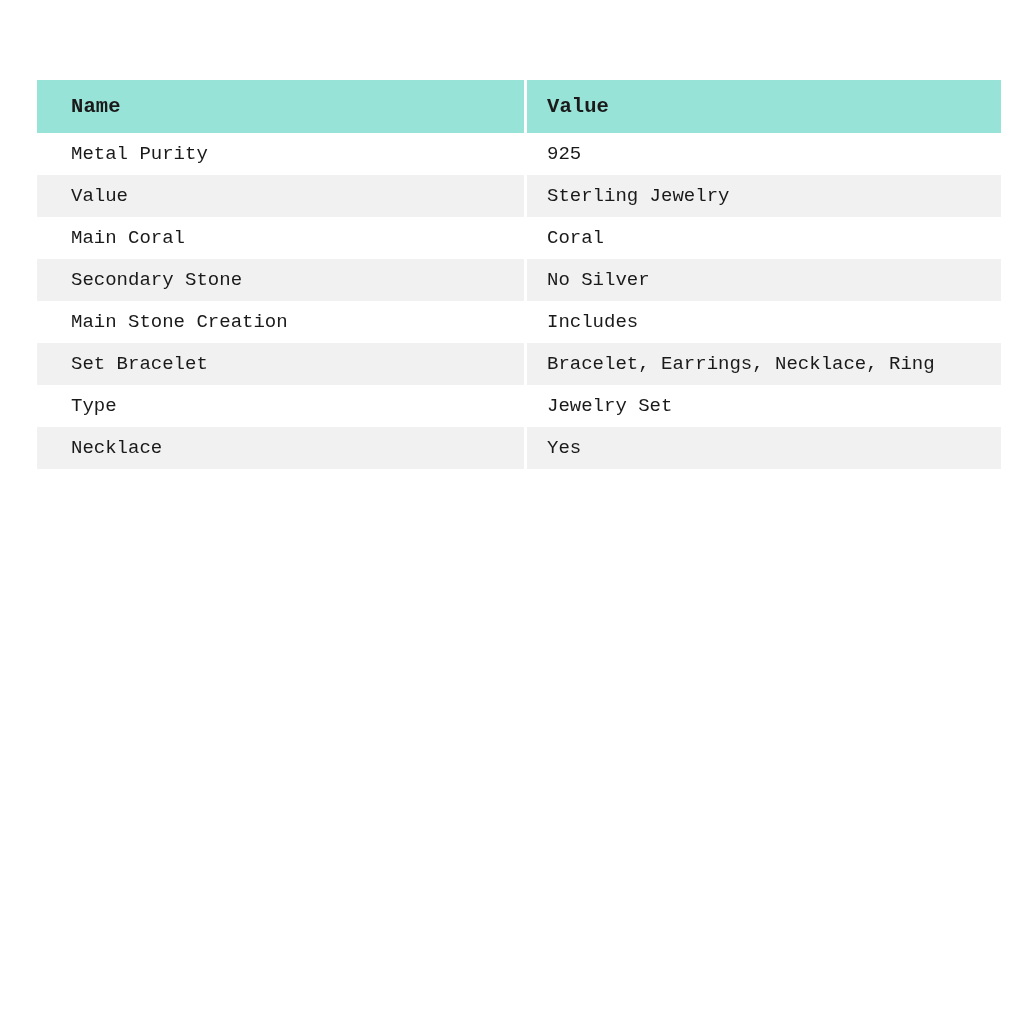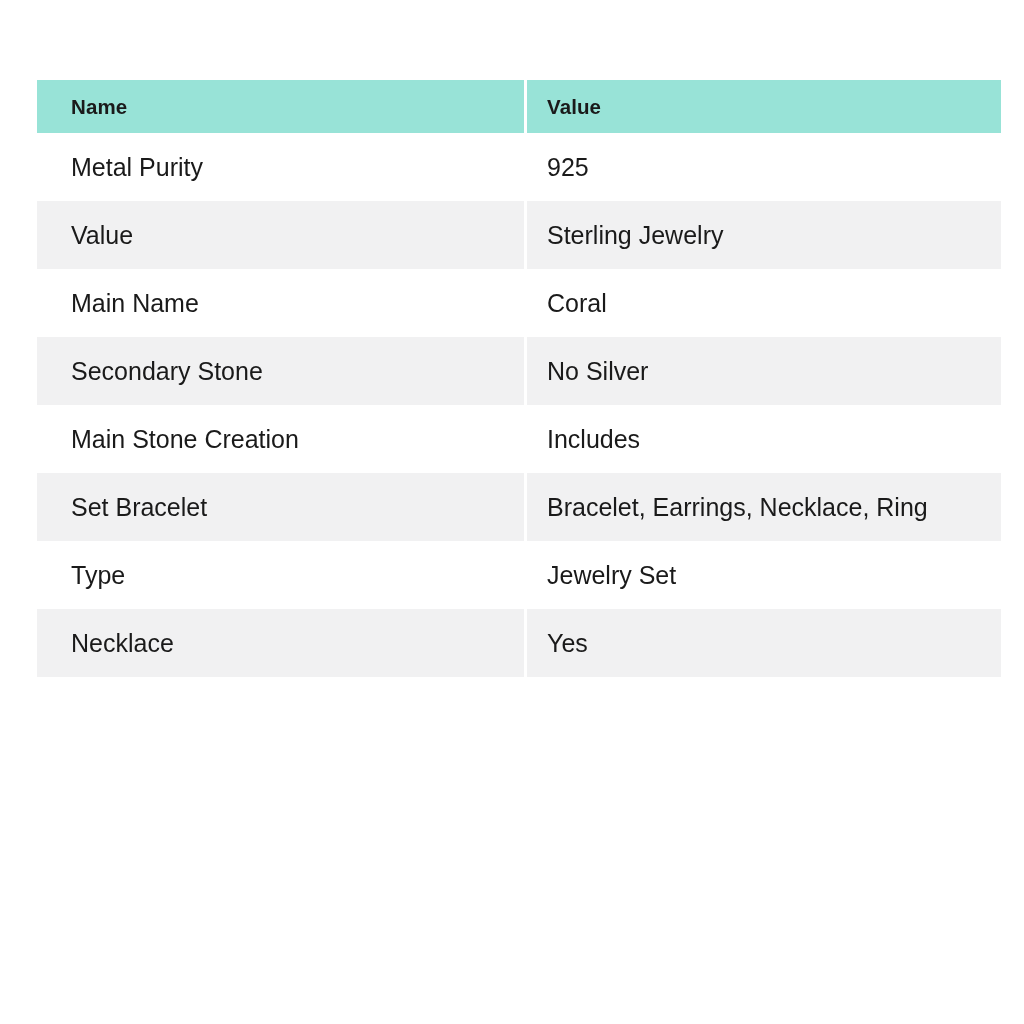--- a/index.html
+++ b/index.html
@@ -21,37 +21,38 @@
     position: absolute;
     left: 37px;
     top: 80px;
     width: 964px;
   }
   table.spec-table {
     width: 100%;
     border-collapse: separate;
     border-spacing: 0;
     table-layout: fixed;
+    font-family: Liberation Mono, monospace;
   }
   table.spec-table col.col-name  { width: 487px; }
   table.spec-table col.col-value { width: 477px; }
 
   table.spec-table th {
     background: var(--header-bg);
     height: 53px;
     text-align: left;
     vertical-align: middle;
     font-size: 20.5px;
     font-weight: 600;
     letter-spacing: 0.1px;
   }
   table.spec-table td {
-    height: 68px;
+    height: 42px;
     vertical-align: middle;
-    font-size: 25px;
+    font-size: 19px;
     font-weight: 400;
   }
   table.spec-table th:first-child,
   table.spec-table td:first-child {
     padding-left: 34px;
     padding-right: 12px;
   }
   table.spec-table th:last-child,
   table.spec-table td:last-child {
     padding-left: 20px;
@@ -81,21 +82,21 @@
     <td>Metal Purity</td>
     <td>925</td>
   </tr>
 
   <tr>
     <td>Value</td>
     <td>Sterling Jewelry</td>
   </tr>
 
   <tr>
-    <td>Main Name</td>
+    <td>Main Coral</td>
     <td>Coral</td>
   </tr>
 
   <tr>
     <td>Secondary Stone</td>
     <td>No Silver</td>
   </tr>
 
   <tr>
     <td>Main Stone Creation</td>

